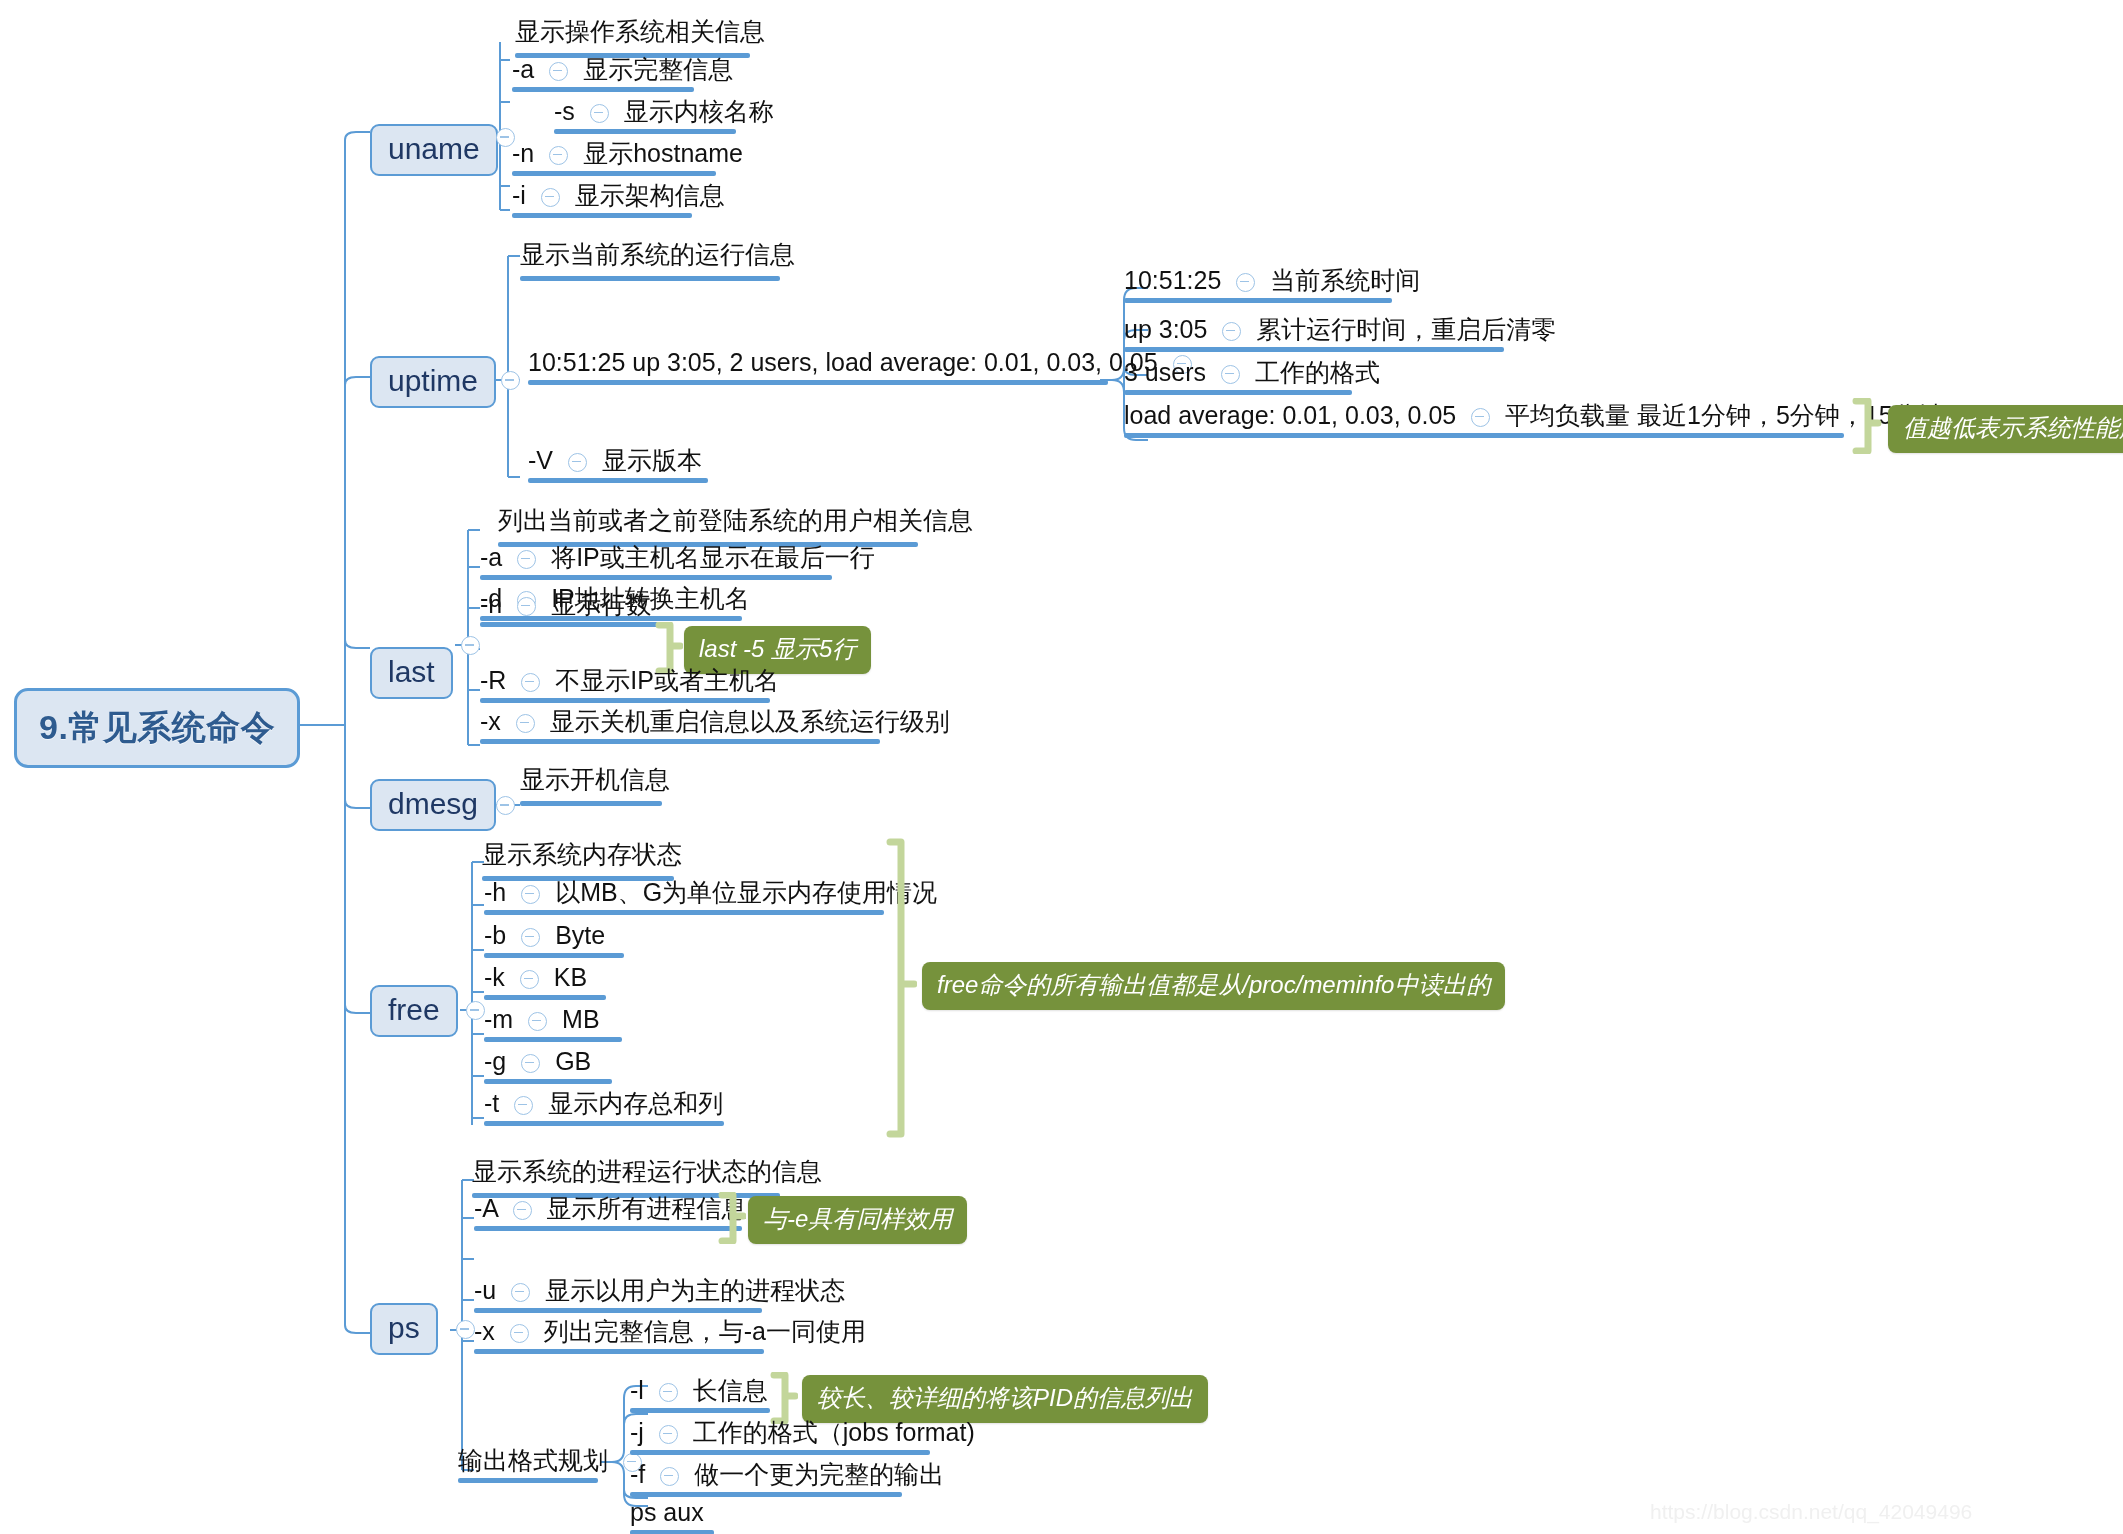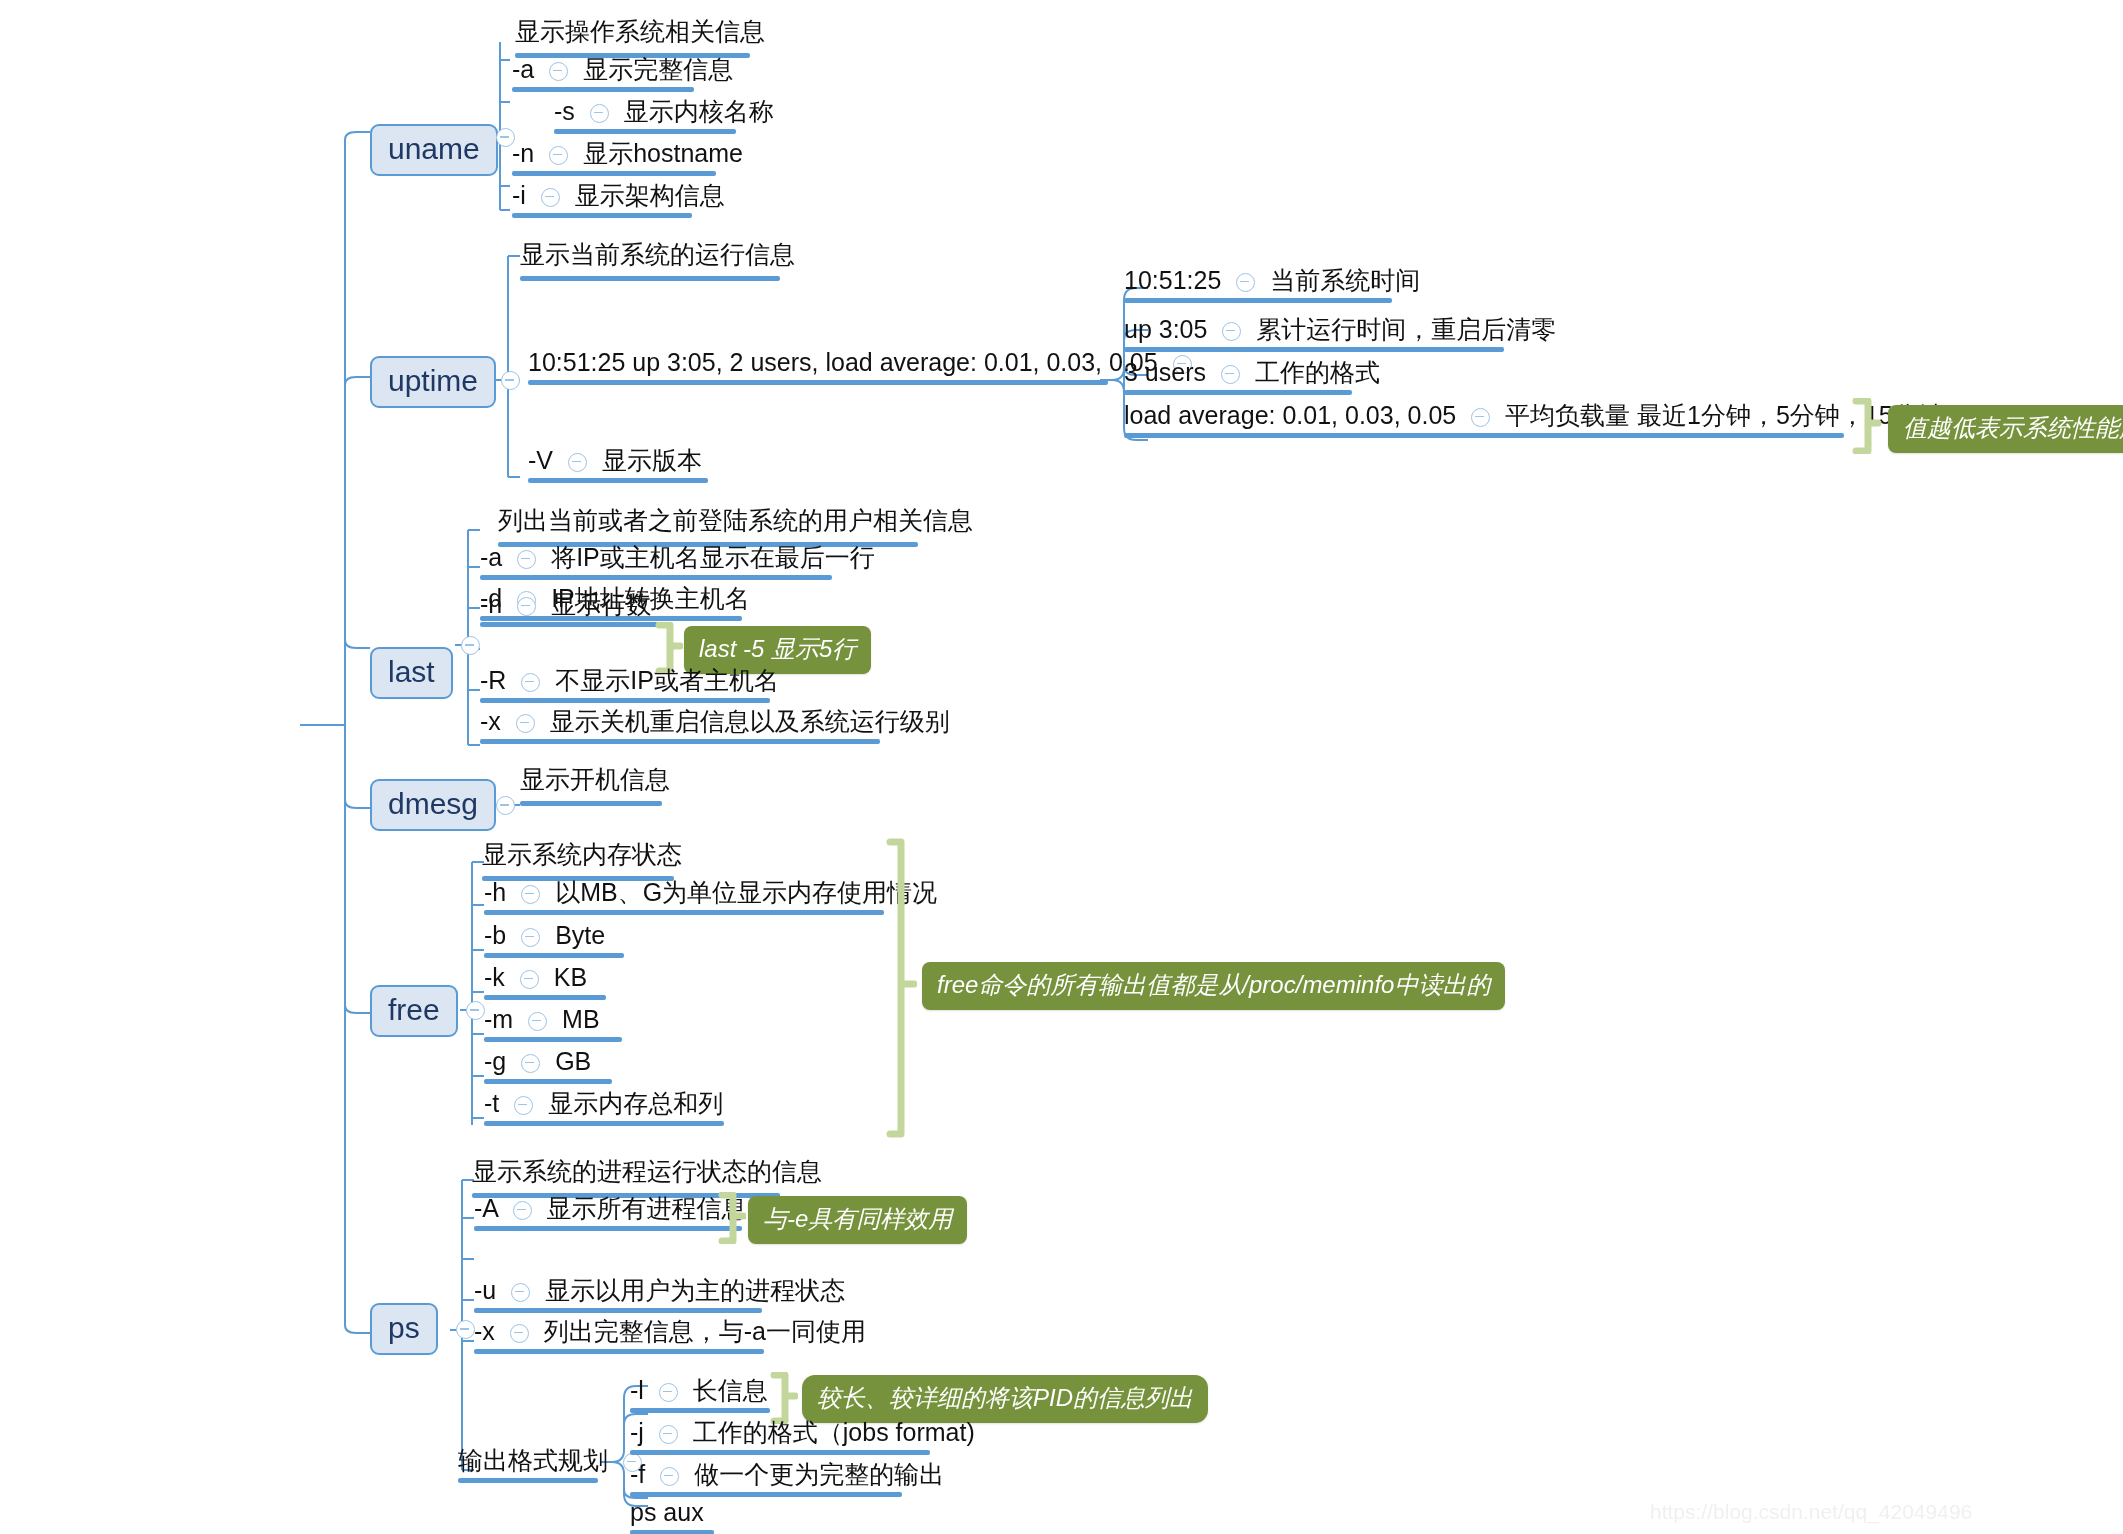--- a/index.html
+++ b/index.html
@@ -130,20 +130,23 @@
       <path d="M462,1470 H474"></path>
 
       <path d="M600,1462 H612"></path>
       <path d="M612,1462 Q624,1462 624,1450 V1398 Q624,1386 636,1386 H648"></path>
       <path d="M624,1450 V1424 Q624,1414 636,1414 H648"></path>
       <path d="M612,1462 Q624,1462 624,1474 V1494 Q624,1506 636,1506 H648"></path>
       <path d="M624,1474 V1490 Q624,1498 636,1498 H648"></path>
     </g>
   </svg>
 
+  <div class="node root-node" style="left:14px;top:688px;">
+    <span>9.常见系统命令</span>
+  </div>
 
   <div class="node branch-node" style="left:370px;top:124px;">
     <span>uname</span>
   </div>
   <span class="collapse" style="position:absolute;left:488px;top:128px;"></span>
 
   <div class="node topic" style="left:515px;top:15px;">
     <span>显示操作系统相关信息</span>
     <span class="ul" style="width:235px;"></span>
   </div>
@@ -403,21 +406,21 @@
   <div class="node leaf" style="left:630px;top:1378px;">
     <span class="flag">-l</span>
     <span class="collapse"></span>
     <span>长信息</span>
     <span class="ul" style="width:140px;"></span>
   </div>
 
   <svg class="brace" style="left:770px;top:1372px;width:28px;height:52px;" viewBox="0 0 28 52">
     <path d="M4,3 H15 M15,3 V24 M15,24 H25 M15,24 V49 M4,49 H15" fill="none" stroke="#c3d69b" stroke-width="7" stroke-linecap="round" stroke-linejoin="round"></path>
   </svg>
-  <div class="callout" style="left:802px;top:1375px;border-radius:13px;">
+  <div class="callout" style="left:802px;top:1375px;">
     <span>较长、较详细的将该PID的信息列出</span>
   </div>
 
   <div class="node leaf" style="left:630px;top:1420px;">
     <span class="flag">-j</span>
     <span class="collapse"></span>
     <span>工作的格式（jobs format)</span>
     <span class="ul" style="width:300px;"></span>
   </div>
 

